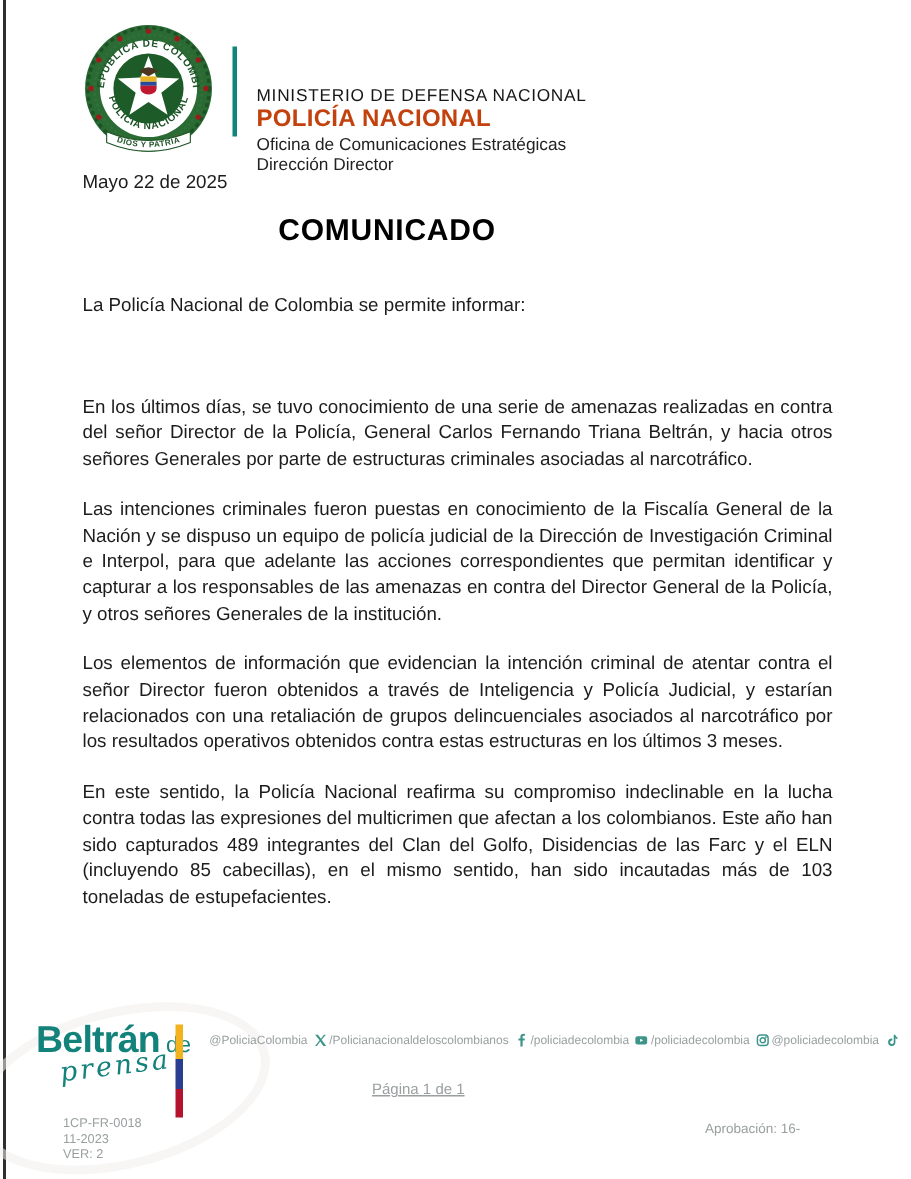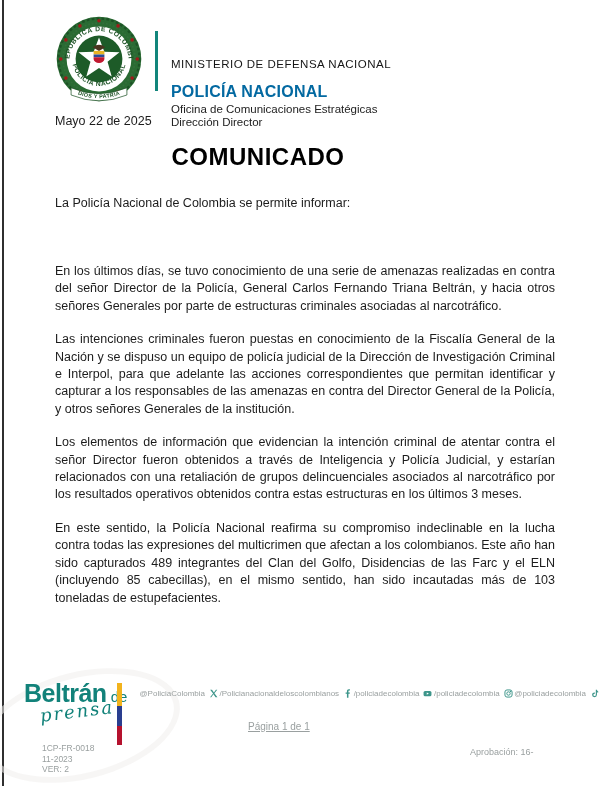--- a/index.html
+++ b/index.html
@@ -7,27 +7,27 @@
          font-family:"Liberation Sans", sans-serif; color:#1c1c1c; }
   .page { position:absolute; inset:0; width:607px; height:786px; background:#fff; overflow:hidden; }
 
   .edge-line { position:absolute; left:2px; top:0; width:2px; height:786px; background:#2f2f2f; }
 
   
   .crest { position:absolute; left:52px; top:14px; width:94px; height:90px; }
   .hdr-divider { position:absolute; left:155px; top:31px; width:3px; height:60px; }
   .hdr-text { position:absolute; left:171px; top:30px; }
   .hdr-ministry { font-size:11.5px; letter-spacing:0.5px; color:#161616;margin-top:28px; }
-  .hdr-inst { font-size:16px; font-weight:bold; letter-spacing:0.2px; margin-top:13px; color:#0369a1; }
+  .hdr-inst { font-size:16px; font-weight:bold; letter-spacing:0.2px; margin-top:1px; color:#c2410c; }
   .hdr-line { font-size:11.5px; margin-top:1.5px; color:#222; }
 
   
   .doc-date { position:absolute; left:55px; top:114px; font-size:12.5px; }
   .doc-title { position:absolute; left:0; top:143px; width:516px; text-align:center;
-               font-size:24px; font-weight:bold; letter-spacing:0.5px; color:#000; }
+               font-size:20px; font-weight:bold; letter-spacing:0.5px; color:#000; }
   .doc-intro { position:absolute; left:55px; top:196px; font-size:12.5px; }
   .doc-body { position:absolute; left:55px; top:247px; width:500px;
               font-size:12.5px; line-height:17.4px; text-align:justify; }
   .doc-body p { margin:16px 0 15px 0; }
 
   
   .swoosh { position:absolute; left:-20px; top:672px; width:190px; height:95px;
             border:6px solid #f0efec; border-radius:50%; transform:rotate(-14deg); opacity:.55; }
   .bulletin { position:absolute; left:24px; top:679px; color:#12827a; }
   .bulletin-w1 { font-size:25px; font-weight:bold; letter-spacing:-0.5px; }

